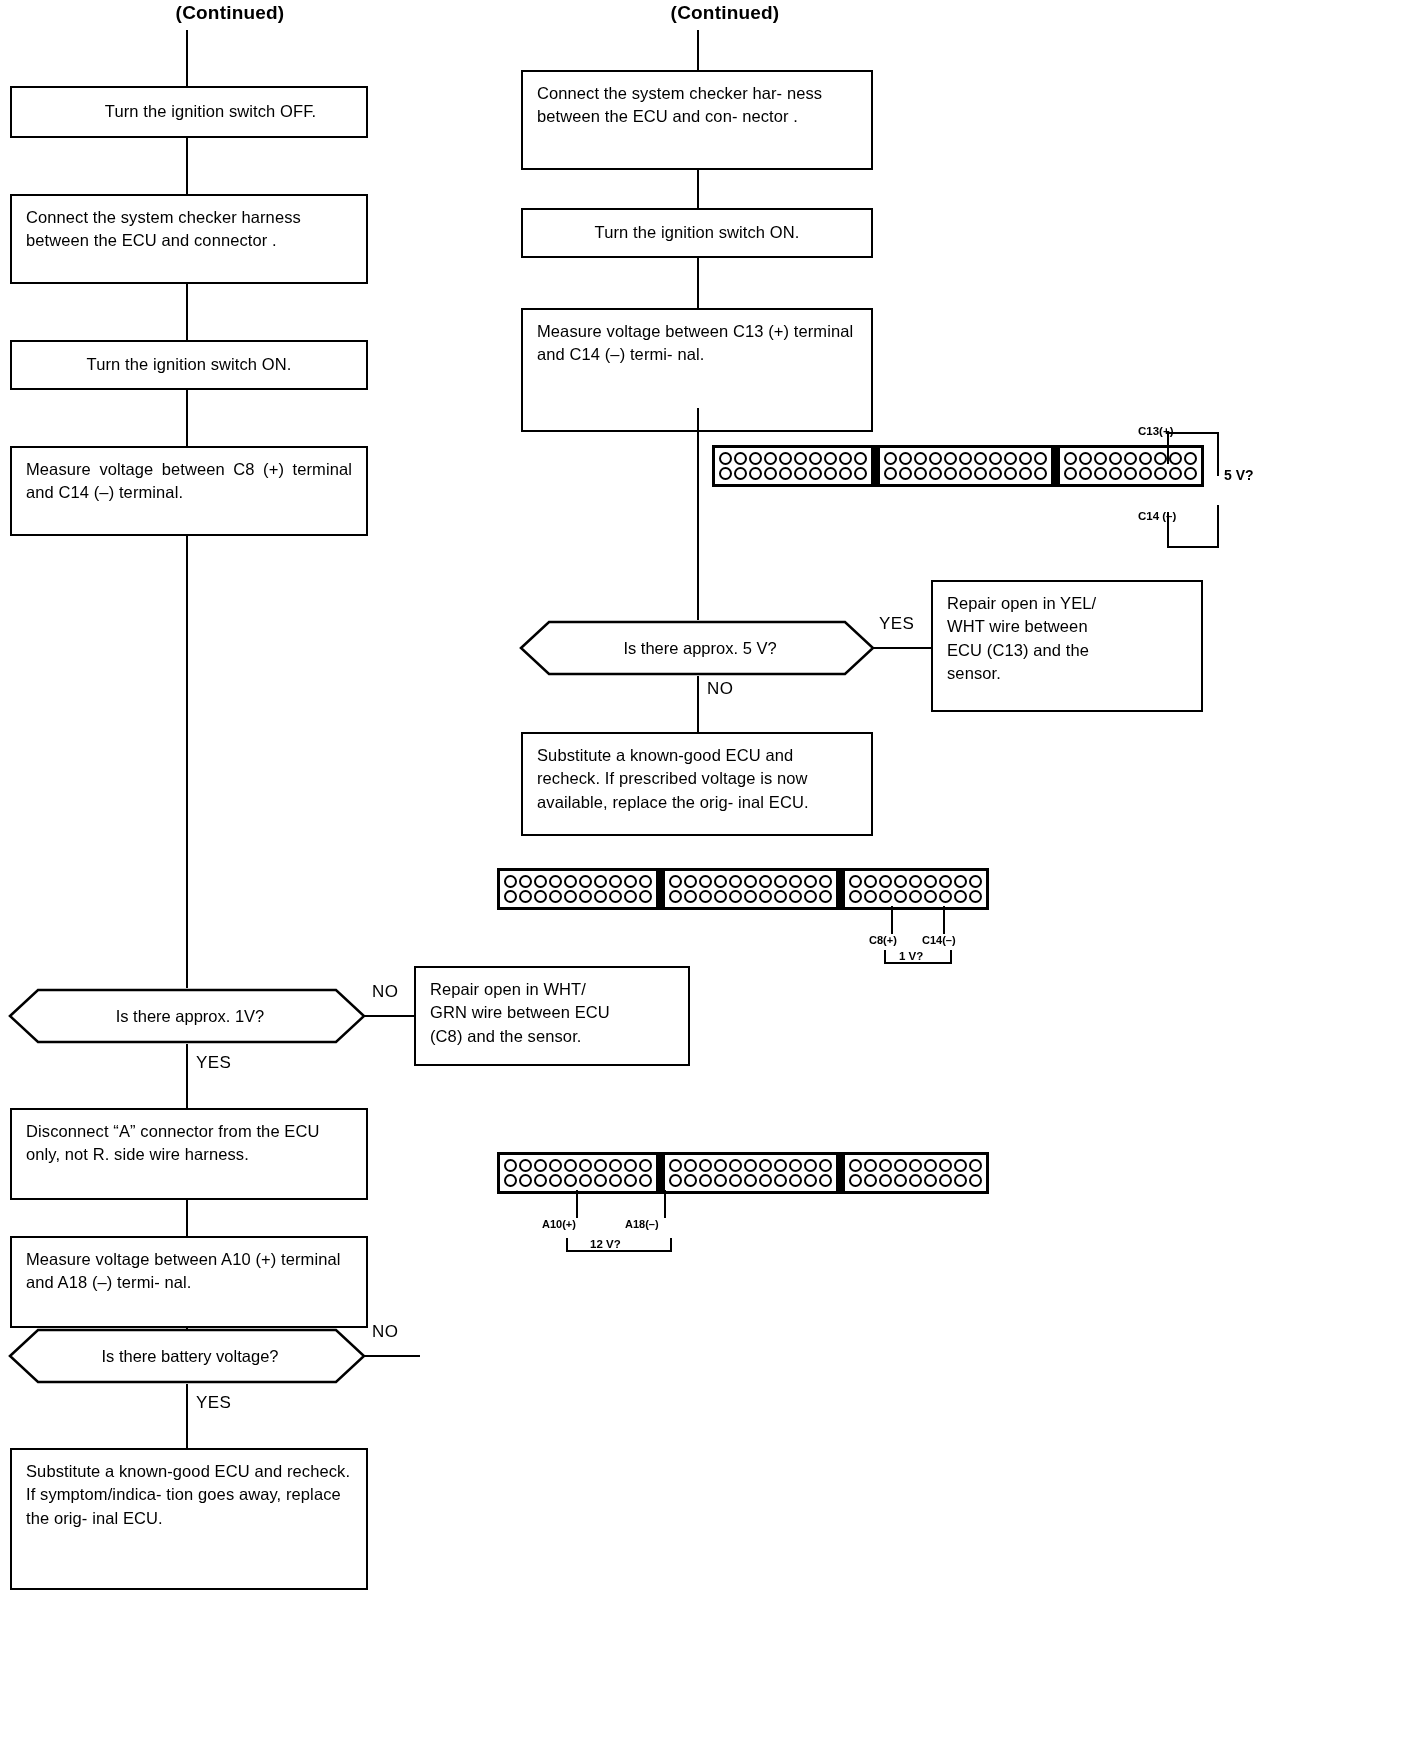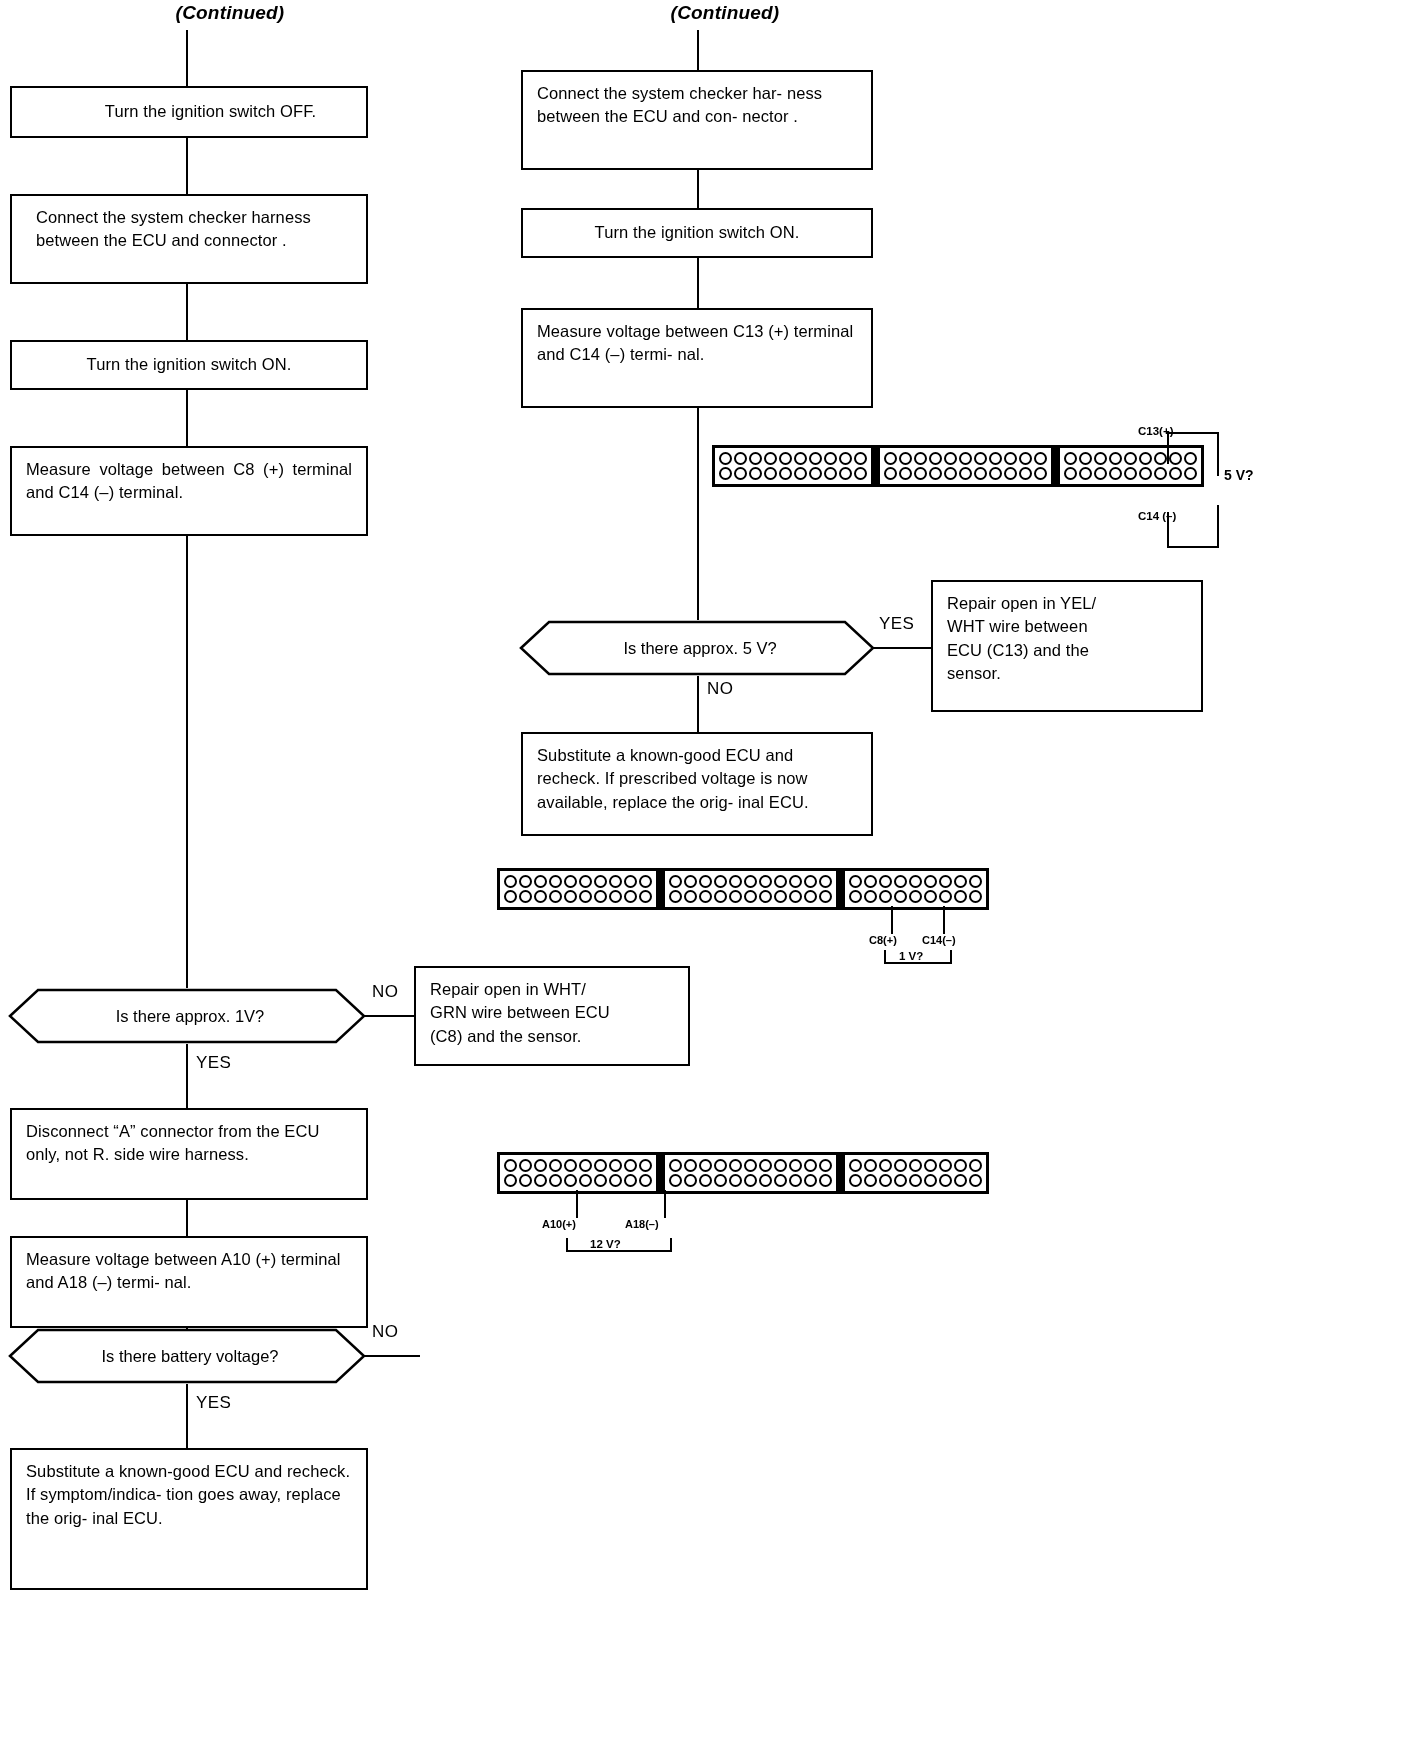--- a/index.html
+++ b/index.html
@@ -8,21 +8,21 @@
     font-family:"Liberation Sans","DejaVu Sans",sans-serif;
     color:#000;
     -webkit-font-smoothing:none;
   }
   .canvas{position:absolute;left:0;top:0;width:1408px;height:1746px;overflow:hidden;}
 
   
   .node{position:absolute;box-sizing:border-box;}
 
   .continued{
-    font-size:19px;font-weight:bold;text-align:center;letter-spacing:0.2px;font-style:italic;
+    font-size:19px;font-weight:bold;text-align:center;letter-spacing:0.2px;
   }
 
   .pbox{
     border:2px solid #000;background:#fff;
     box-sizing:border-box;
     display:flex;align-items:flex-start;
   }
   .pbox .txt{
     padding:10px 14px 8px 14px;
     font-size:16.5px;line-height:1.42;
@@ -81,21 +81,21 @@
   <div class="node continued" style="left:70px;top:2px;width:320px;">(Continued)</div>
 
   <div class="vline" style="left:186px;top:30px;height:56px;"></div>
 
   <div class="pbox center node" style="left:10px;top:86px;width:358px;height:52px;padding-left:43px;">
     <div class="txt">Turn the ignition switch OFF.</div>
   </div>
 
   <div class="vline" style="left:186px;top:138px;height:56px;"></div>
 
-  <div class="pbox node" style="left:10px;top:194px;width:358px;height:90px;padding-left:10px;">
+  <div class="pbox node" style="left:10px;top:194px;width:358px;height:90px;">
     <div class="txt">
       <span>Connect the system checker harness between the ECU and connector .</span>
     </div>
   </div>
 
   <div class="vline" style="left:186px;top:284px;height:56px;"></div>
 
   <div class="pbox center node" style="left:10px;top:340px;width:358px;height:50px;">
     <div class="txt">Turn the ignition switch ON.</div>
   </div>
@@ -187,21 +187,21 @@
   </div>
 
   <div class="vline" style="left:697px;top:170px;height:38px;"></div>
 
   <div class="pbox center node" style="left:521px;top:208px;width:352px;height:50px;">
     <div class="txt">Turn the ignition switch ON.</div>
   </div>
 
   <div class="vline" style="left:697px;top:258px;height:50px;"></div>
 
-  <div class="pbox node" style="left:521px;top:308px;width:352px;height:100px;">
+  <div class="pbox node" style="left:521px;top:308px;width:352px;height:124px;">
     <div class="txt">
       <span>Measure voltage between C13</span>
       <span>(+) terminal and C14 (–) termi-</span>
       <span>nal.</span>
     </div>
   </div>
 
   <div class="vline" style="left:697px;top:408px;height:212px;"></div>
 
   <div class="conn" style="left:712px;top:445px;">

